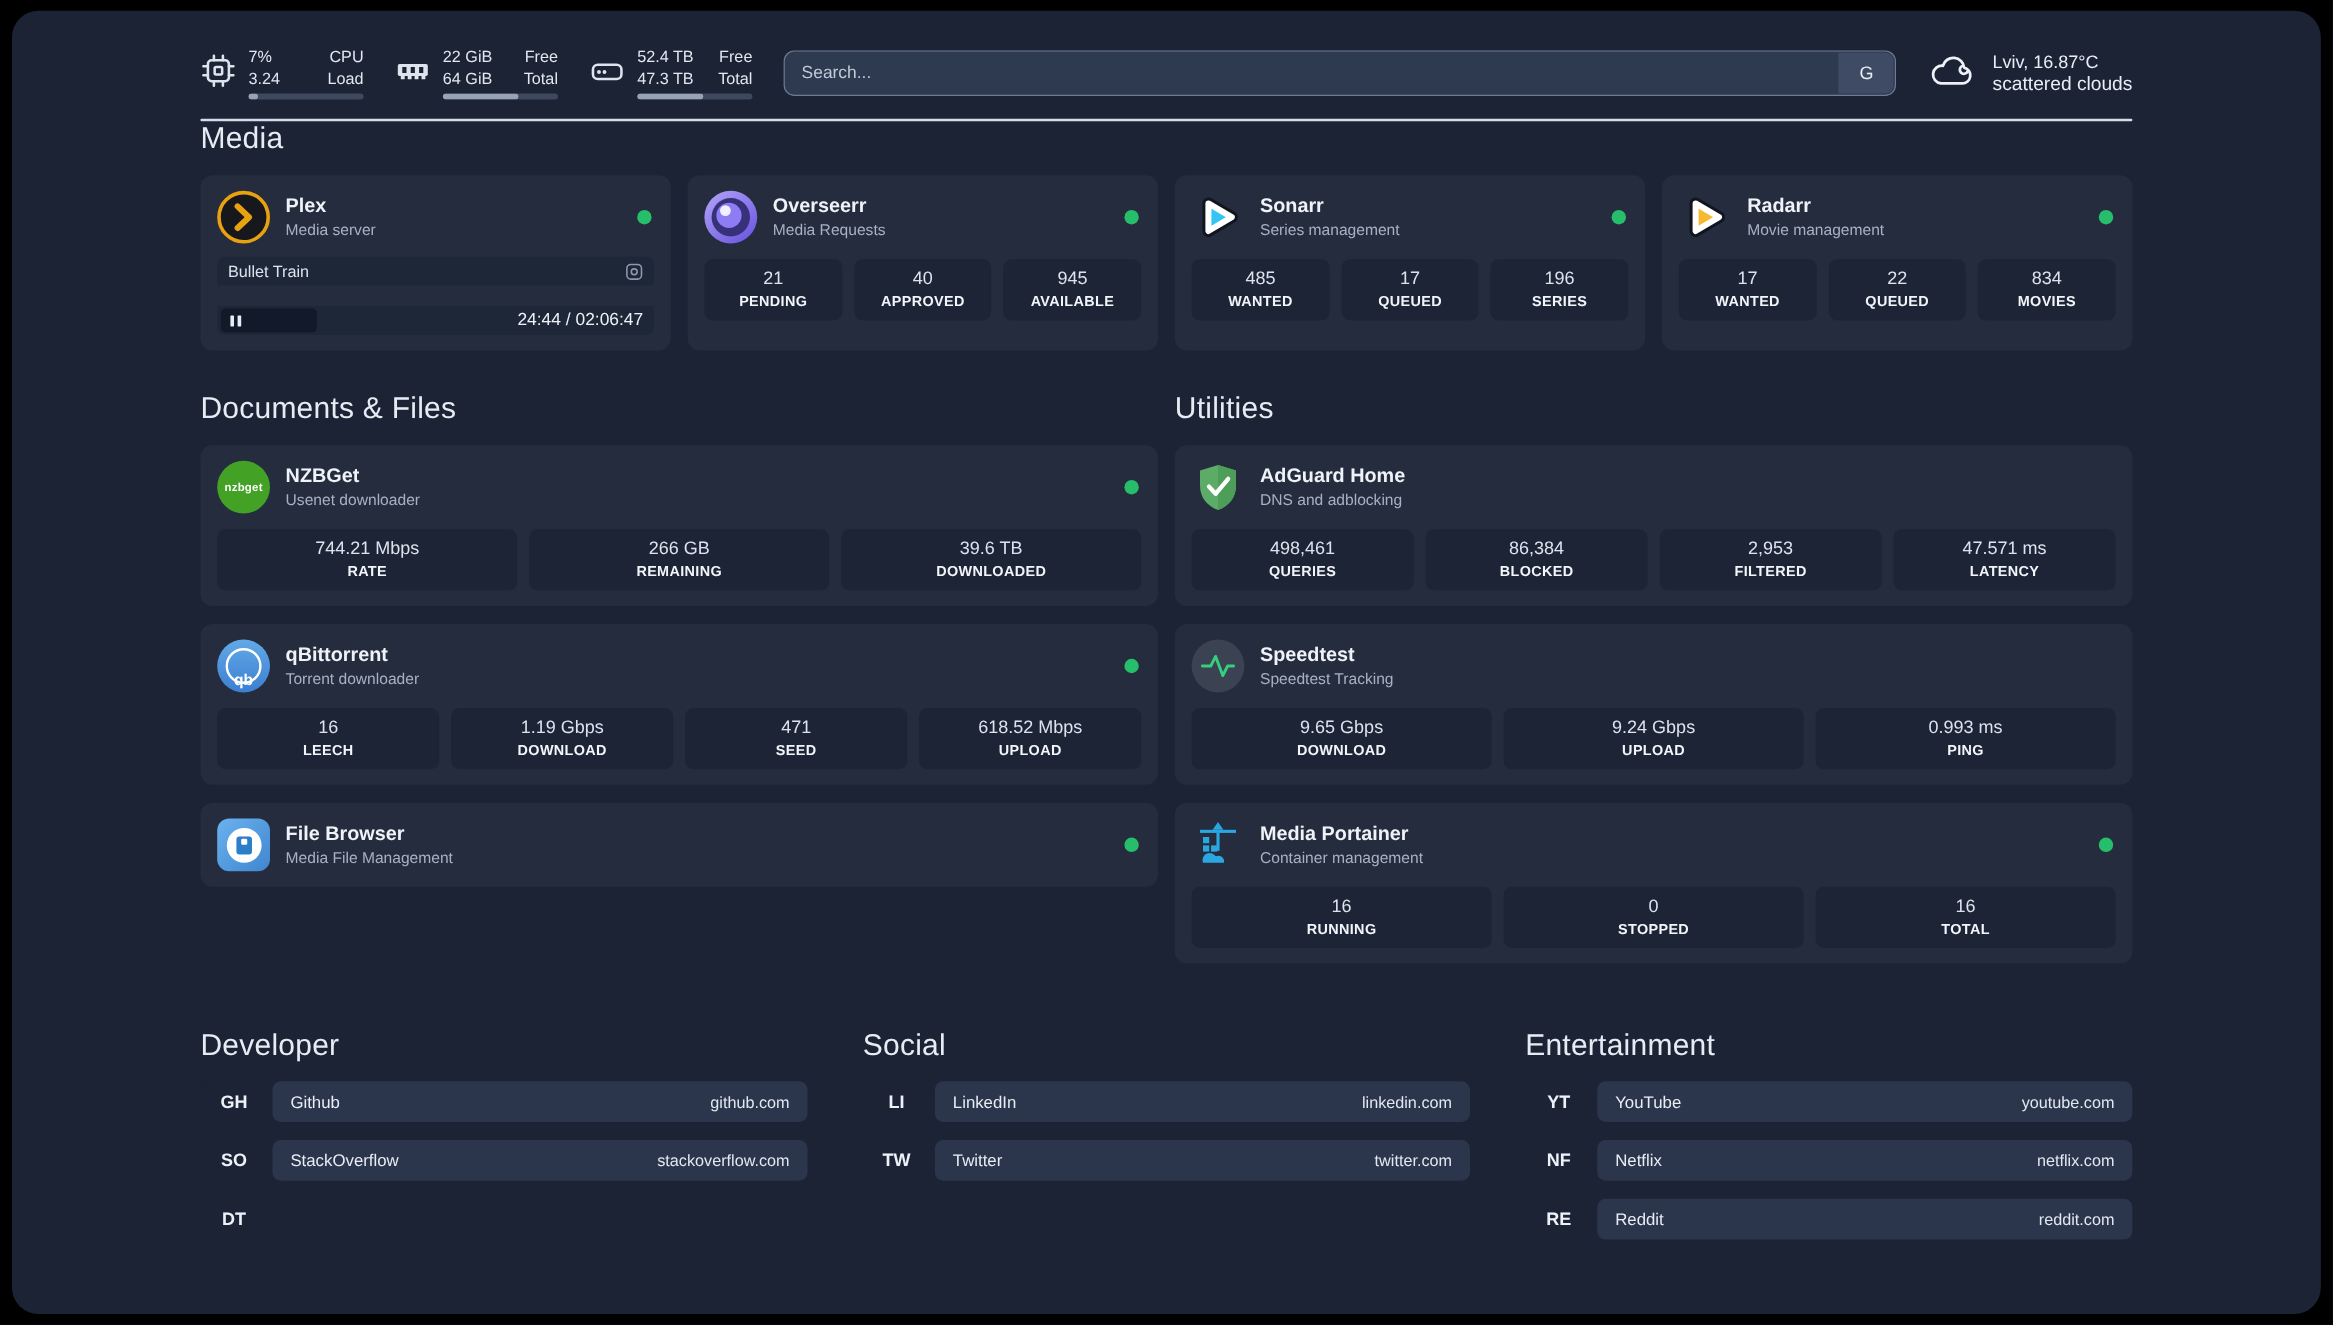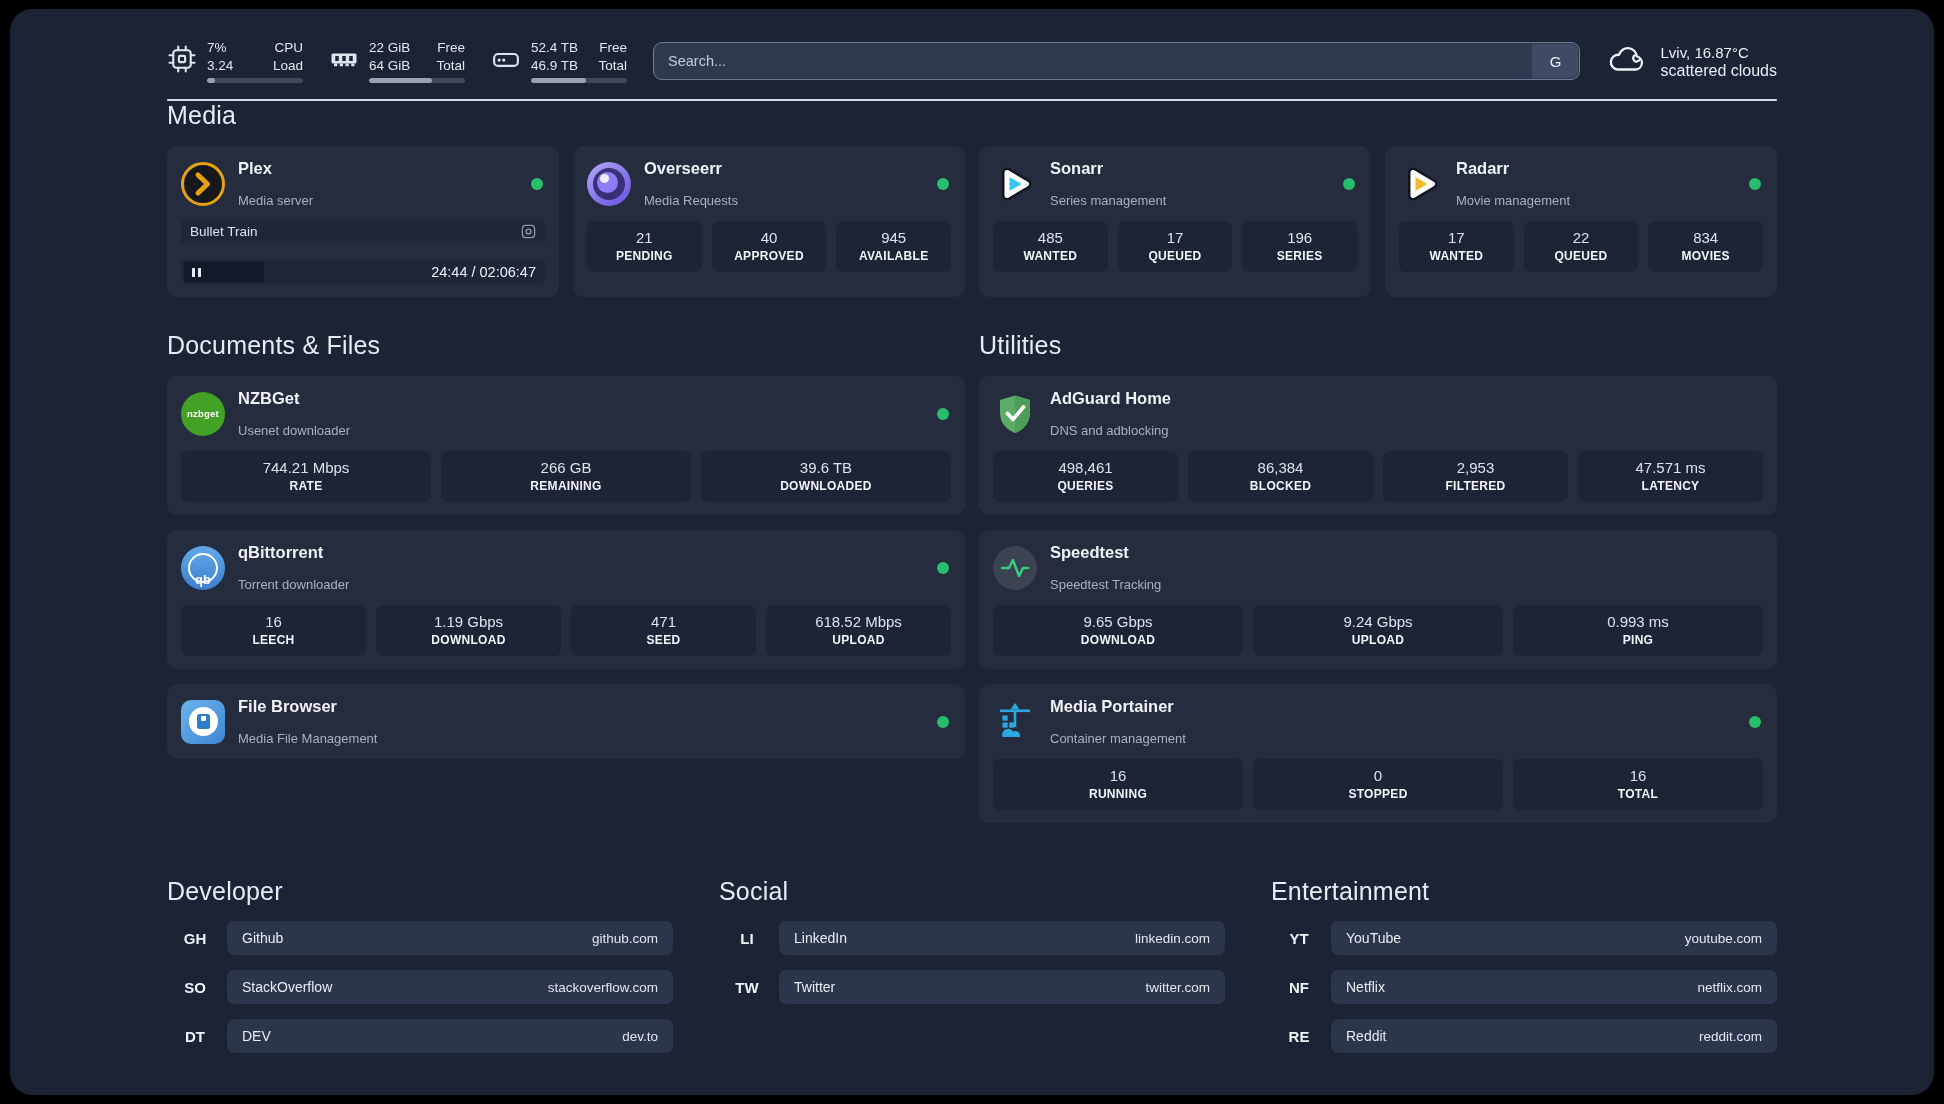--- a/index.html
+++ b/index.html
@@ -53,21 +53,21 @@
   
   h2.section { margin:0; font-size:25px; font-weight:500; color:#e7ebf3; letter-spacing:.2px; }
   .media-header { margin-top:58px; }
   .media-grid { display:grid; grid-template-columns:repeat(4,1fr); gap:14px; margin-top:16px; }
 
   .card { background:#242c3e; border-radius:10px; padding:13px 14px; cursor:pointer; }
   .card-head { display:flex; align-items:center; gap:13px; }
   .appicon { width:44px; height:44px; flex:none; position:relative; }
   .card-titles { min-width:0; }
   .card-title { font-size:16.5px; font-weight:700; color:#eff3f8; white-space:nowrap; }
-  .card-sub { font-size:13px; color:#a7b1c2; margin-top:15px; white-space:nowrap; }
+  .card-sub { font-size:13px; color:#a7b1c2; margin-top:2px; white-space:nowrap; }
   .dot { width:12px; height:12px; border-radius:50%; background:#26be6a; margin-left:auto; margin-right:2px; flex:none; }
 
   .stats { display:flex; gap:10px; margin-top:13px; }
   .stat { flex:1; background:#1c2435; border-radius:7px; text-align:center; padding:8px 2px 9px; min-width:0; }
   .stat-v { font-size:15px; color:#dde3ed; white-space:nowrap; }
   .stat-l { font-size:12px; font-weight:700; color:#f2f5fa; margin-top:3px; letter-spacing:.3px; white-space:nowrap; }
 
   
   .player { margin-top:11px; display:flex; flex-direction:column; gap:17px; }
   .player-row { background:#1e2737; height:24px; display:flex; align-items:center; padding:0 9px; }
@@ -172,21 +172,21 @@
             <rect x="2.5" y="8" width="19" height="9.5" rx="3.2"></rect>
             <path d="M6.5 12.8h.01M10.2 12.8h.01" stroke-width="2.6"></path>
           </svg>
         </span>
         <div class="res-body">
           <div class="res-row">
                 <span>52.4 TB</span>
                 <span>Free</span>
               </div>
           <div class="res-row">
-                <span>46.9 TB</span>
+                <span>47.3 TB</span>
                 <span>Total</span>
               </div>
           <div class="res-bar">
                 <div class="res-fill" style="width: 57%;"></div>
               </div>
         </div>
       </div>
     </div>
 
     <div class="search-wrap">
@@ -531,24 +531,20 @@
       </div>
       <div class="bm">
         <div class="bm-abbr">SO</div>
         <div class="bm-main">
               <span class="bm-name">StackOverflow</span>
               <span class="bm-url">stackoverflow.com</span>
             </div>
       </div>
       <div class="bm">
         <div class="bm-abbr">DT</div>
-        <div class="bm-main">
-              <span class="bm-name">DEV</span>
-              <span class="bm-url">dev.to</span>
-            </div>
       </div>
     </div>
 
     <div class="bm-col">
       <h2 class="section">Social</h2>
       <div class="bm">
         <div class="bm-abbr">LI</div>
         <div class="bm-main">
               <span class="bm-name">LinkedIn</span>
               <span class="bm-url">linkedin.com</span>

